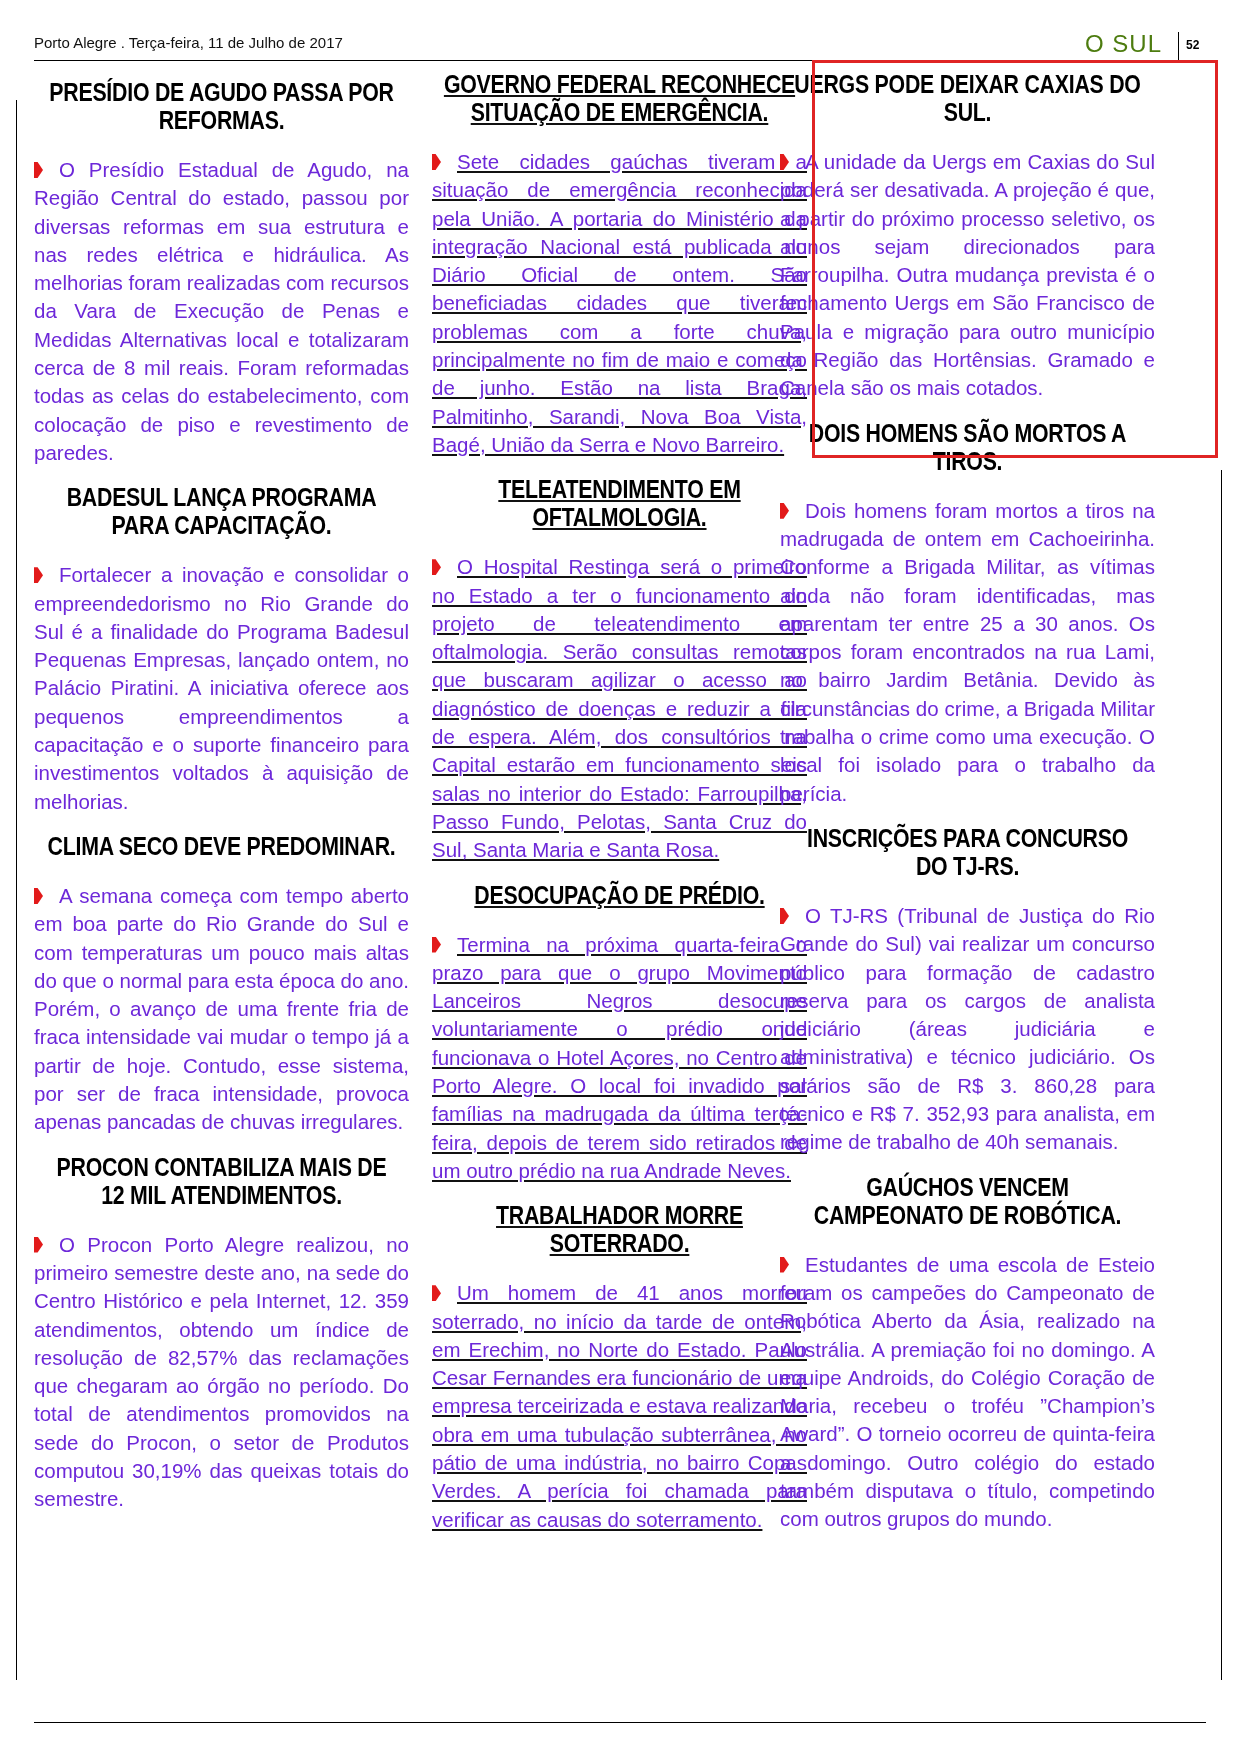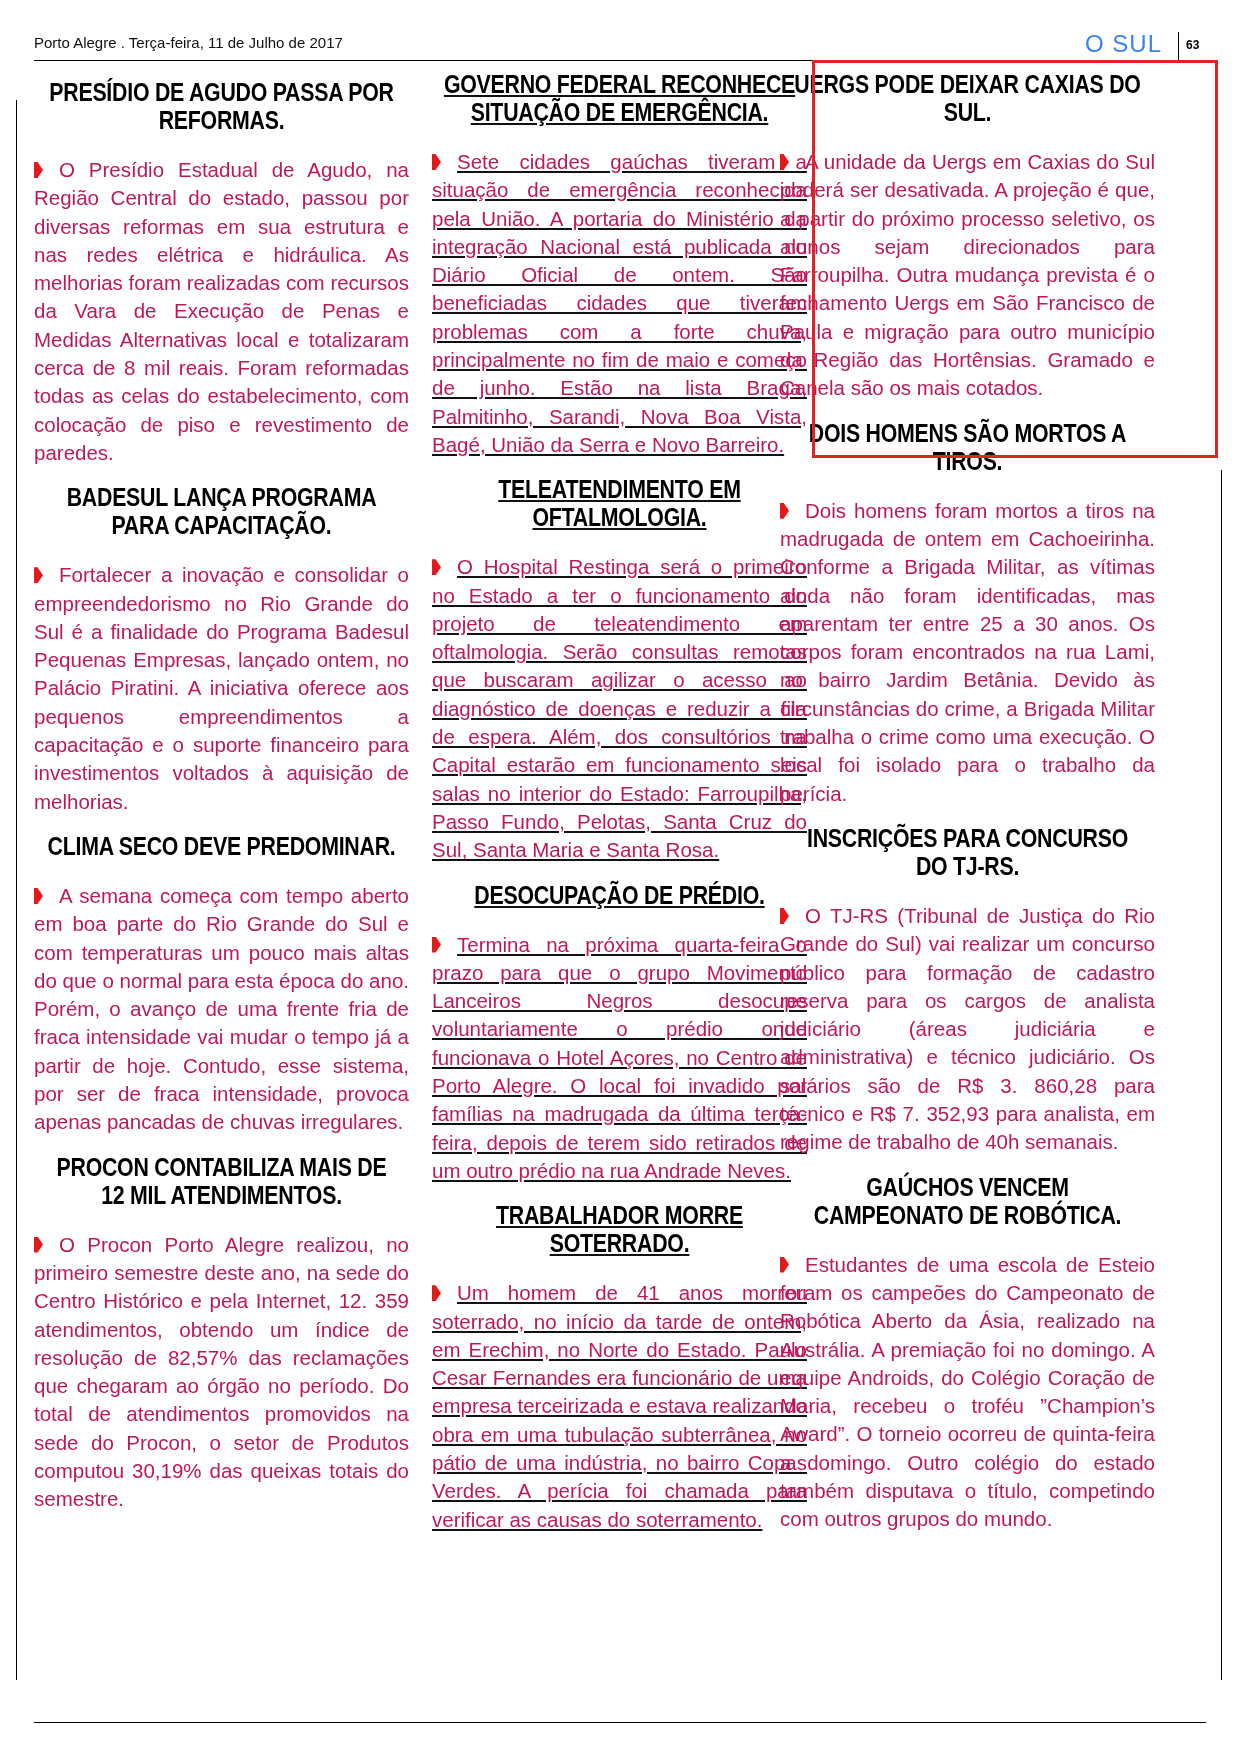--- a/index.html
+++ b/index.html
@@ -7,21 +7,21 @@
   .header-left {
     position: absolute; left: 34px; top: 34px;
     font-family: "Liberation Sans", sans-serif; font-size: 15px; color: #111;
   }
   .header-rule {
     position: absolute; left: 34px; top: 60px; width: 780px; height: 0;
     border-top: 1.5px solid #000;
   }
   .brand {
     position: absolute; left: 1085px; top: 30px;
-    font-family: "Liberation Sans", sans-serif; font-size: 24px; color: #3b82f6;
+    font-family: "Liberation Sans", sans-serif; font-size: 24px; color: #4d7c0f;
     letter-spacing: 1px;
   }
   .brand-sep { position: absolute; left: 1178px; top: 32px; width: 0; height: 28px; border-left: 1px solid #000; }
   .page-number {
     position: absolute; left: 1186px; top: 38px;
     font-family: "Liberation Sans", sans-serif; font-size: 12px; font-weight: bold; color: #000;
   }
   .vline-left { position: absolute; left: 16px; top: 100px; height: 1580px; border-left: 1.5px solid #000; }
   .vline-right { position: absolute; left: 1221px; top: 470px; height: 1210px; border-left: 1.5px solid #000; }
   .footer-rule { position: absolute; left: 34px; top: 1722px; width: 1172px; border-top: 1.5px solid #000; }
@@ -33,40 +33,40 @@
 
   .article { margin: 0 0 0 0; }
   .headline {
     font-family: "Liberation Sans", sans-serif; font-weight: bold;
     font-size: 26px; line-height: 28px; text-align: center; color: #000;
     transform: scaleX(0.82); transform-origin: center; letter-spacing: -0.3px;
     margin: 0 -30px 22px -30px; text-transform: uppercase;
   }
   .body {
     font-family: "Liberation Sans", sans-serif; font-size: 20.5px; line-height: 28.3px;
-    text-align: justify; color: #be185d; hyphens: auto; margin: 0 0 16px 0;
+    text-align: justify; color: #6d28d9; hyphens: auto; margin: 0 0 16px 0;
   }
   .bullet {
     display: inline-block; width: 9px; height: 16px; margin-right: 16px; vertical-align: -1px;
     background: #e21a1a; clip-path: polygon(0 0, 40% 0, 100% 50%, 40% 100%, 0 100%);
   }
   .highlight-box {
     position: absolute; left: 812px; top: 60px; width: 406px; height: 398px;
     border: 3px solid #e02424; box-sizing: border-box; pointer-events: none;
   }
 </style>
 </head>
 <body>
 
 <div>
   <div class="header-left">Porto Alegre . Terça-feira, 11 de Julho de 2017</div>
   <div class="header-rule"></div>
   <div class="brand">O SUL</div>
   <div class="brand-sep"></div>
-  <div class="page-number">63</div>
+  <div class="page-number">52</div>
 </div>
 
 <div class="vline-left"></div>
 <div class="vline-right"></div>
 
 <div class="col col-1">
   <div class="article" style="margin-top:8px">
     <div class="headline">PRESÍDIO DE AGUDO PASSA POR REFORMAS.</div>
     <p class="body"><span class="bullet" style="background: rgb(226, 26, 26);"></span><span>O Presídio Estadual de Agudo, na Região Central do estado, passou por diversas reformas em sua estrutura e nas redes elétrica e hidráulica. As melhorias foram realizadas com recursos da Vara de Execução de Penas e Medidas Alternativas local e totalizaram cerca de 8 mil reais. Foram reformadas todas as celas do estabelecimento, com colocação de piso e revestimento de paredes.</span></p>
   </div>

